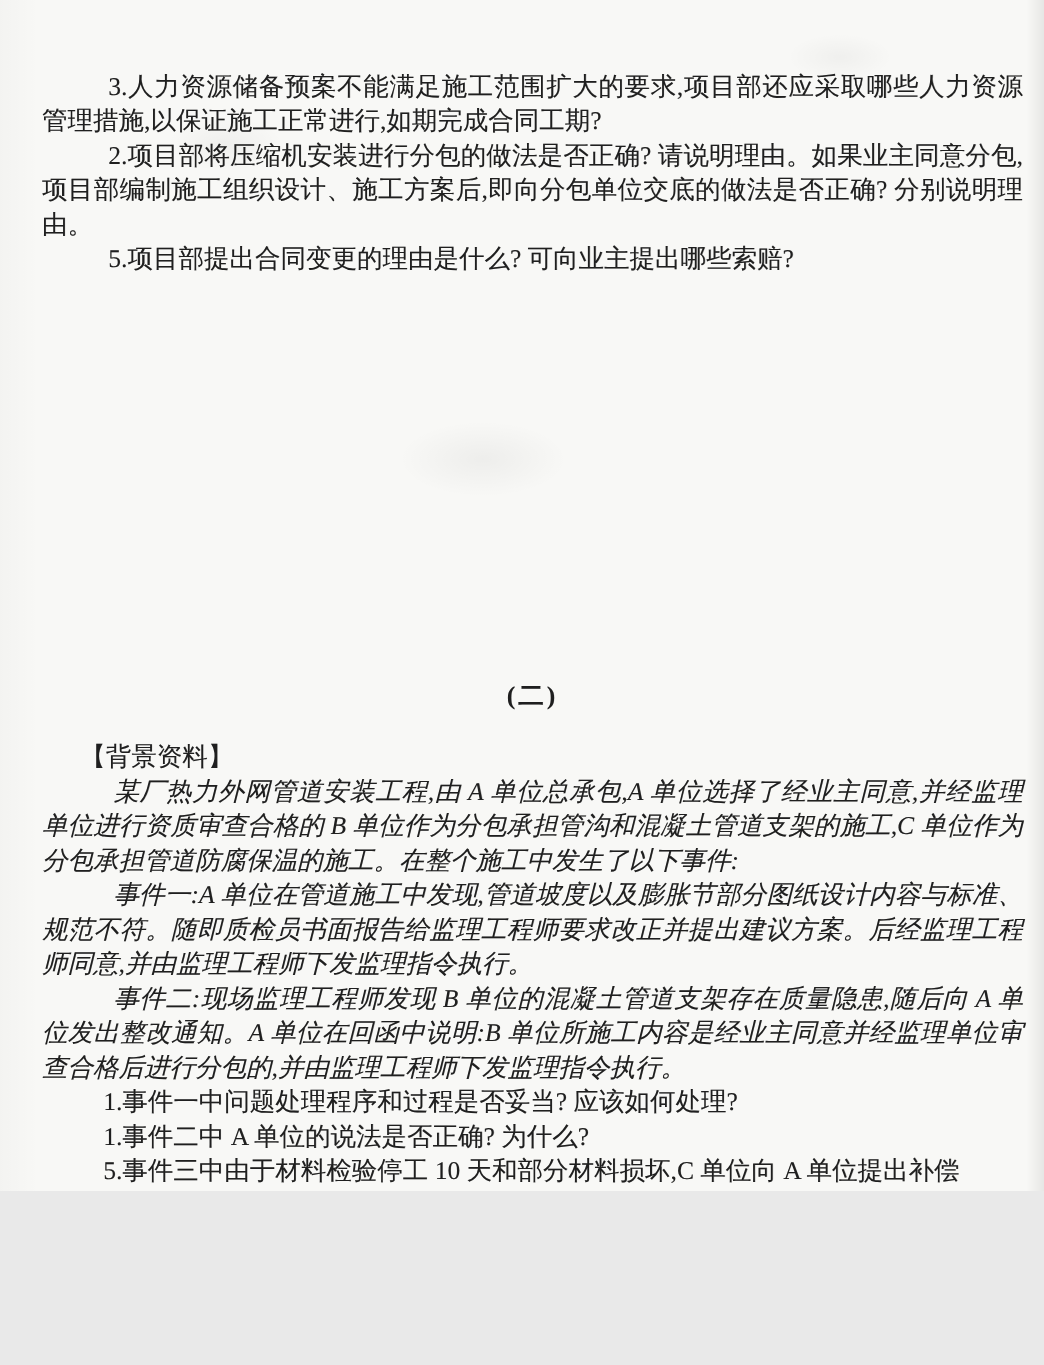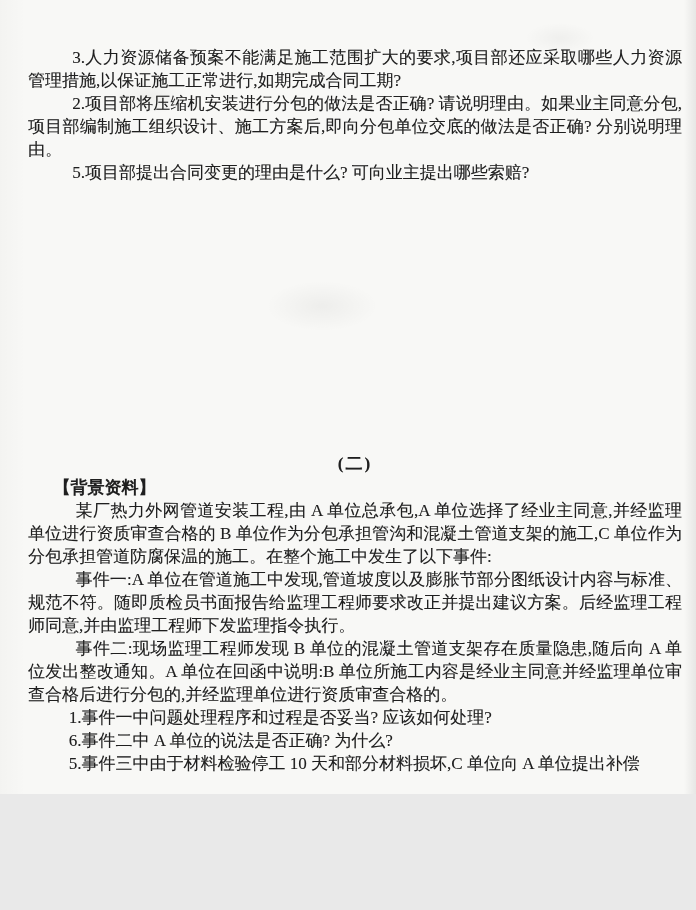--- a/index.html
+++ b/index.html
@@ -33,25 +33,26 @@
   }
   p { margin: 0; }
   .q-top { text-indent: 2.6em; }
   .gap { height: 268px; }
   .section-heading {
     text-align: center;
     font-weight: bold;
     letter-spacing: 2px;
   }
   .label {
-    font-weight: bold;
+    font-weight: normal;
     text-indent: 1.5em;
-    margin-top: 1px;
+    margin-top: 18px;
   }
   .narrative {
+    font-style: italic;
     text-indent: 2.8em;
   }
   .q-bottom {
     text-indent: 2.4em;
   }
 </style>
 </head>
 <body>
 
 <div class="page">
@@ -65,24 +66,24 @@
 
     <div class="gap"></div>
 
     <p class="section-heading">(二)</p>
 
     <p class="label">【背景资料】</p>
 
     <div>
       <p class="narrative">某厂热力外网管道安装工程,由 A 单位总承包,A 单位选择了经业主同意,并经监理单位进行资质审查合格的 B 单位作为分包承担管沟和混凝土管道支架的施工,C 单位作为分包承担管道防腐保温的施工。在整个施工中发生了以下事件:</p>
       <p class="narrative">事件一:A 单位在管道施工中发现,管道坡度以及膨胀节部分图纸设计内容与标准、规范不符。随即质检员书面报告给监理工程师要求改正并提出建议方案。后经监理工程师同意,并由监理工程师下发监理指令执行。</p>
-      <p class="narrative">事件二:现场监理工程师发现 B 单位的混凝土管道支架存在质量隐患,随后向 A 单位发出整改通知。A 单位在回函中说明:B 单位所施工内容是经业主同意并经监理单位审查合格后进行分包的,并经监理单位进行资质审查合格的。</p>
+      <p class="narrative">事件二:现场监理工程师发现 B 单位的混凝土管道支架存在质量隐患,随后向 A 单位发出整改通知。A 单位在回函中说明:B 单位所施工内容是经业主同意并经监理单位审查合格后进行分包的,并由监理工程师下发监理指令执行。</p>
     </div>
 
 
     <div>
       <p class="q-bottom">1.事件一中问题处理程序和过程是否妥当? 应该如何处理?</p>
-      <p class="q-bottom">6.事件二中 A 单位的说法是否正确? 为什么?</p>
+      <p class="q-bottom">1.事件二中 A 单位的说法是否正确? 为什么?</p>
       <p class="q-bottom">5.事件三中由于材料检验停工 10 天和部分材料损坏,C 单位向 A 单位提出补偿</p>
     </div>
 
   </div>
 </div>
 
 </body></html>

